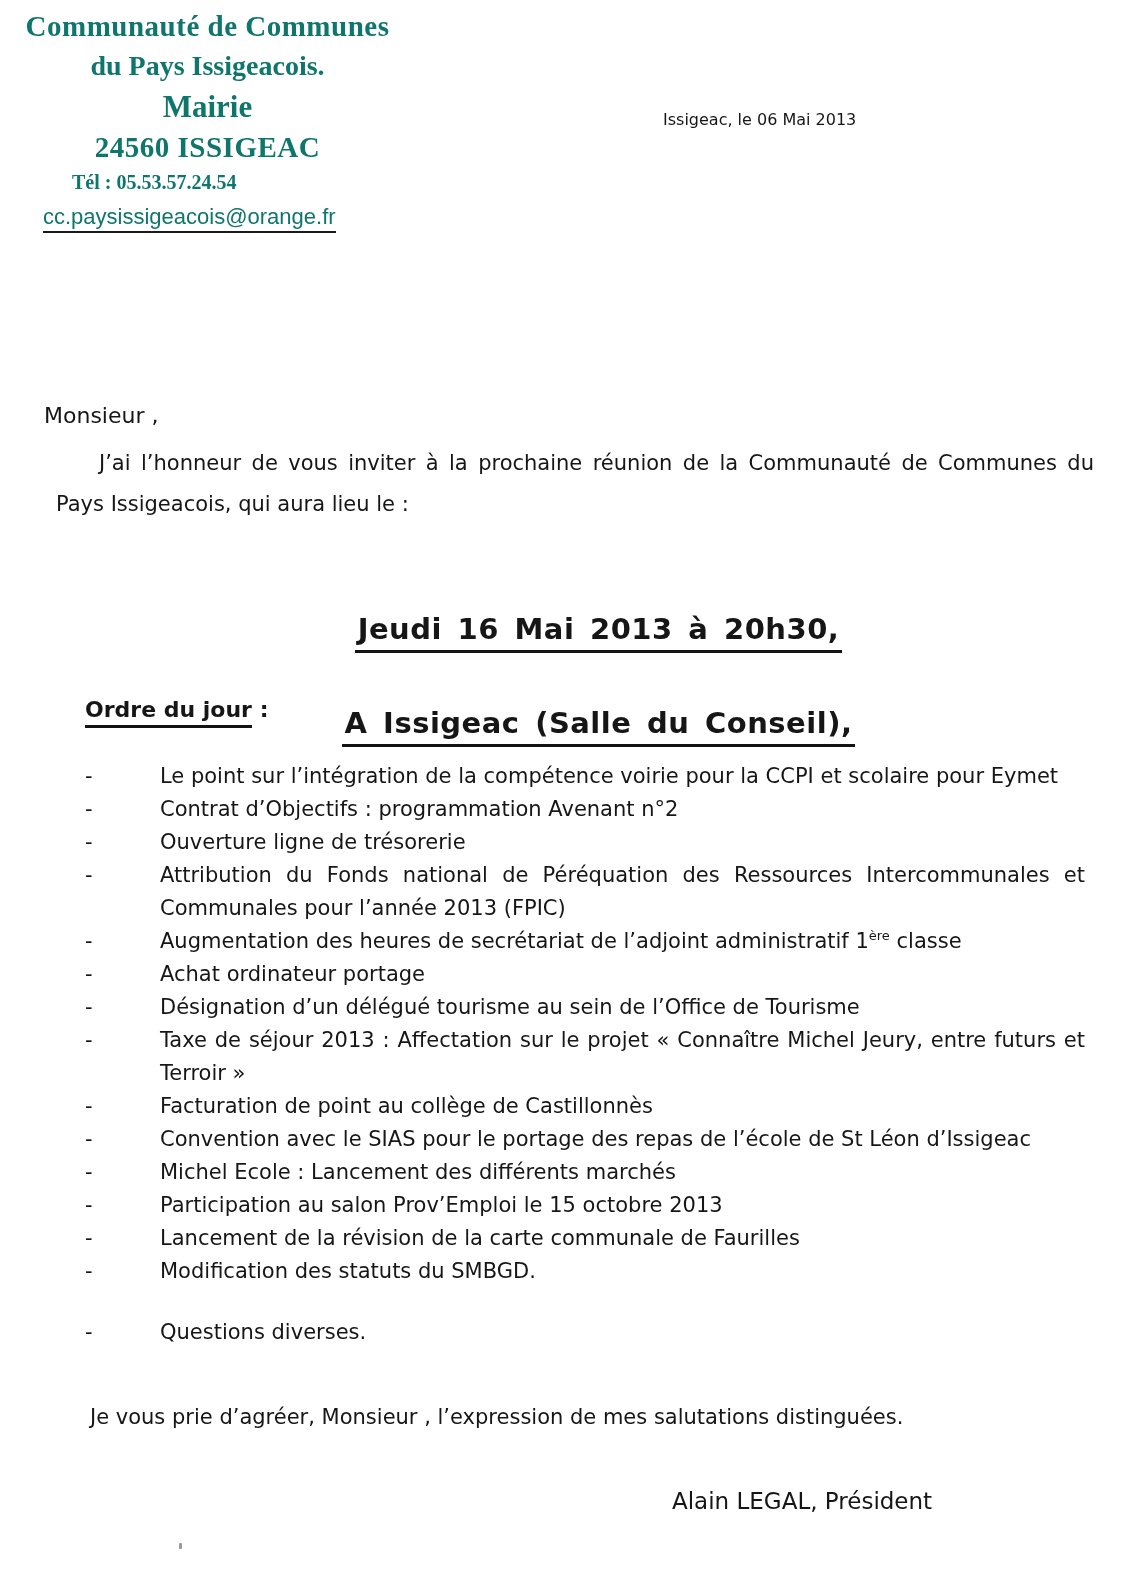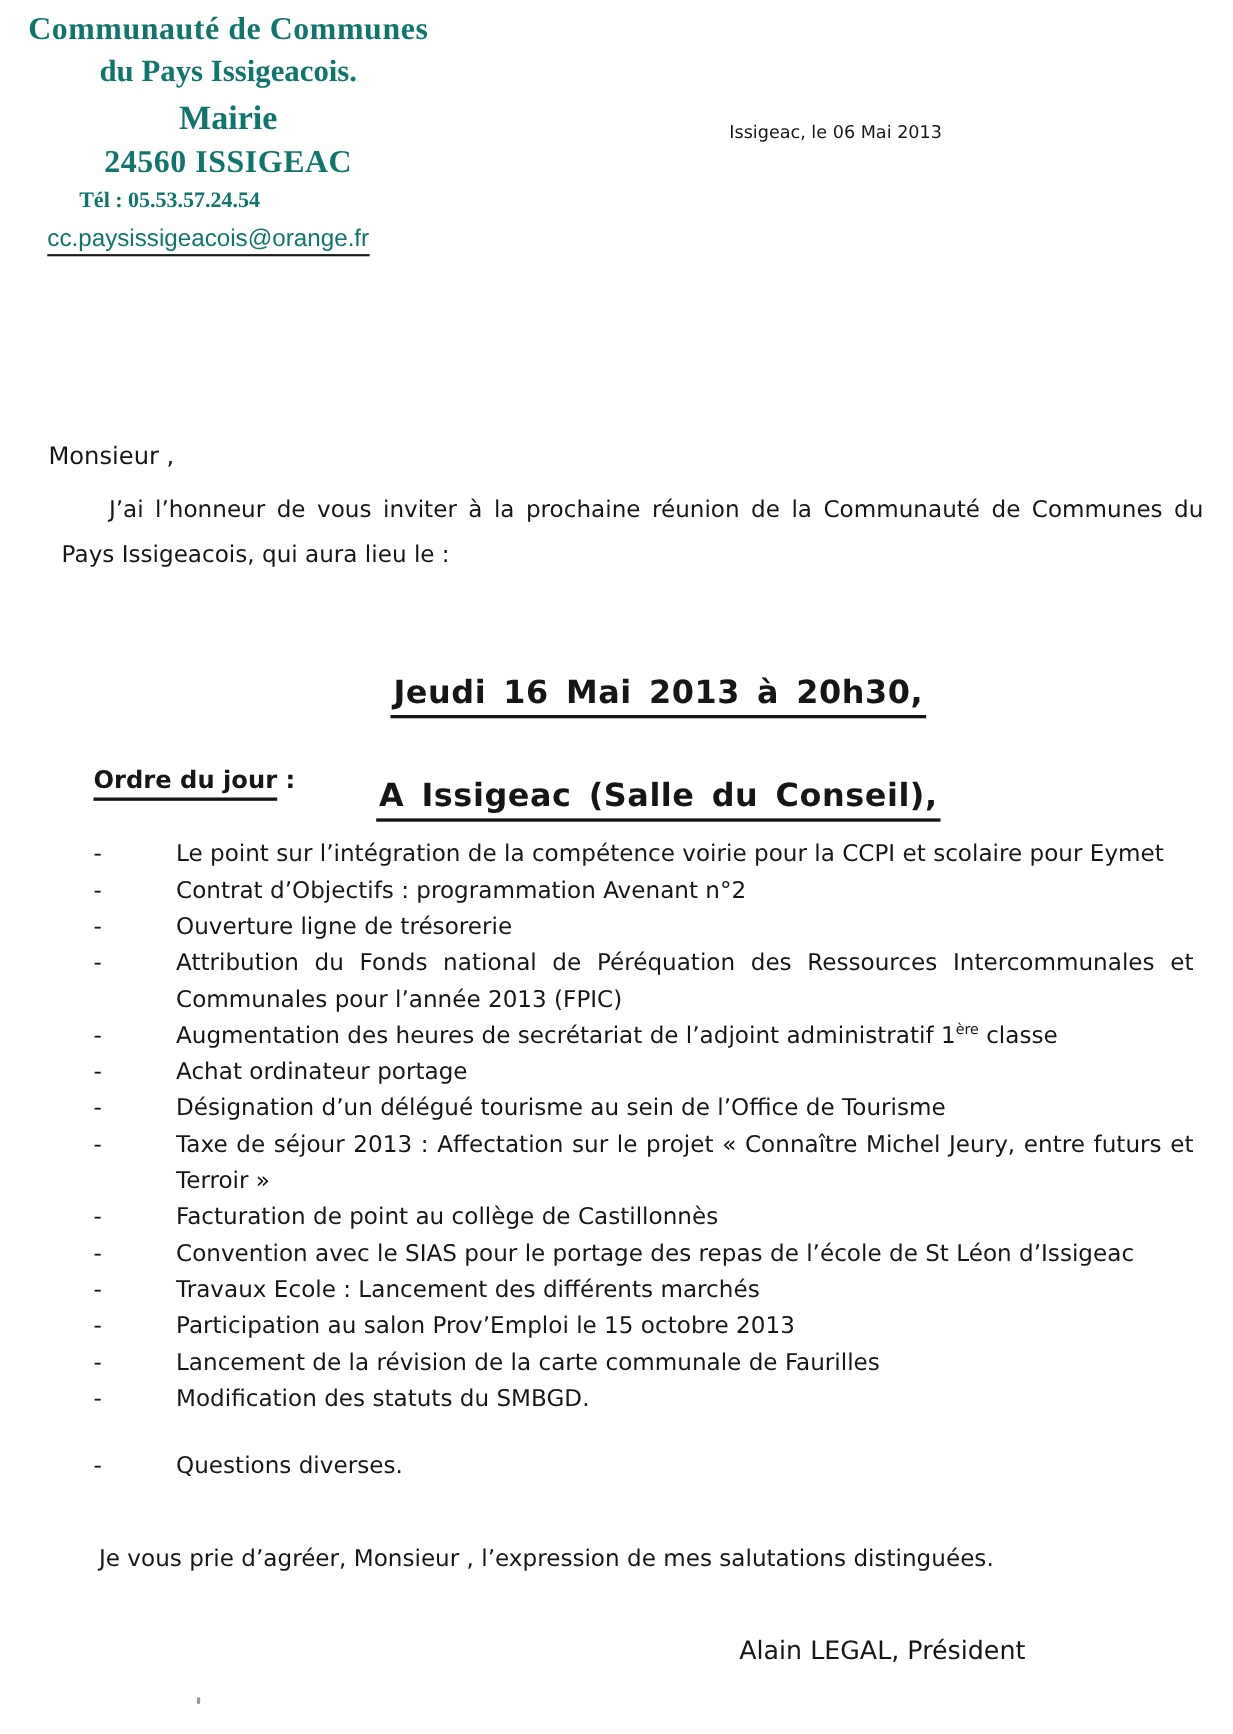--- a/index.html
+++ b/index.html
@@ -199,21 +199,21 @@
       <div class="agenda-row">
         <span class="dash">-</span>
         <div class="item-text">Facturation de point au collège de Castillonnès</div>
       </div>
       <div class="agenda-row">
         <span class="dash">-</span>
         <div class="item-text">Convention avec le SIAS pour le portage des repas de l’école de St Léon d’Issigeac</div>
       </div>
       <div class="agenda-row">
         <span class="dash">-</span>
-        <div class="item-text">Travaux Ecole : Lancement des différents marchés</div>
+        <div class="item-text">Michel Ecole : Lancement des différents marchés</div>
       </div>
       <div class="agenda-row">
         <span class="dash">-</span>
         <div class="item-text">Participation au salon Prov’Emploi le 15 octobre 2013</div>
       </div>
       <div class="agenda-row">
         <span class="dash">-</span>
         <div class="item-text">Lancement de la révision de la carte communale de Faurilles</div>
       </div>
       <div class="agenda-row">

